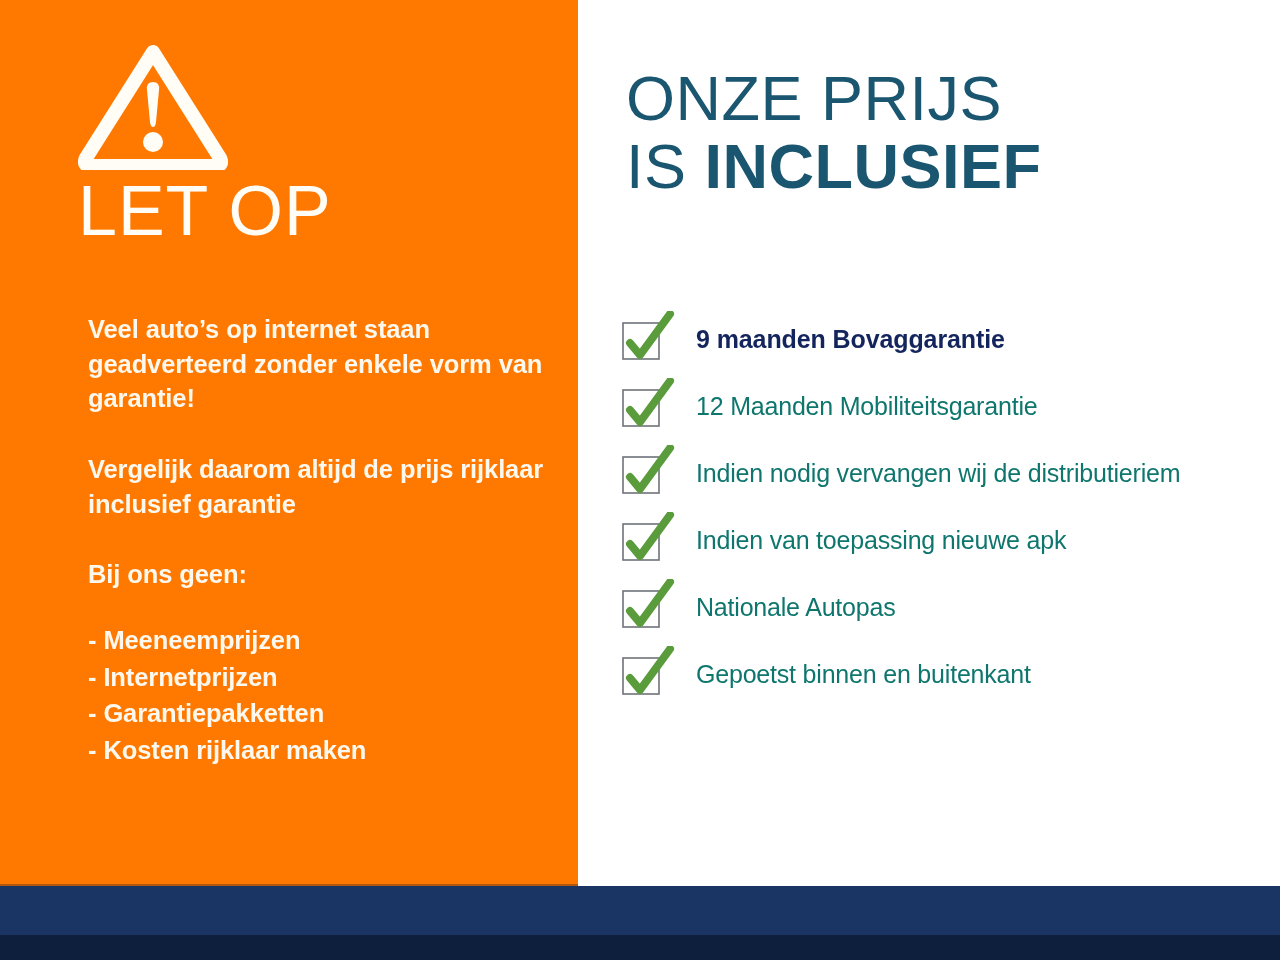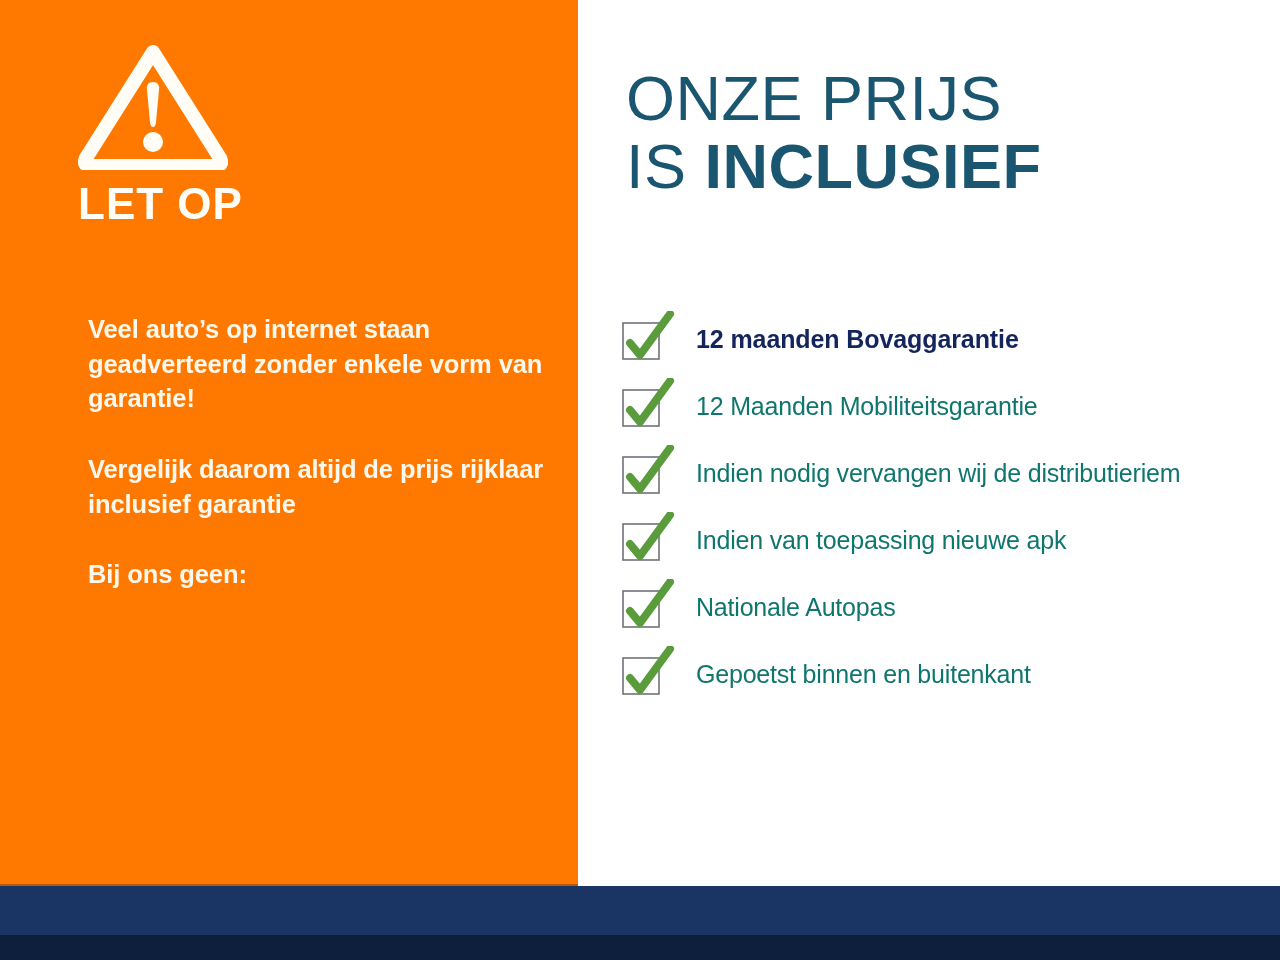--- a/index.html
+++ b/index.html
@@ -36,23 +36,23 @@
     left: 78px;
     top: 42px;
     width: 150px;
     height: 128px;
   }
   .warning-icon svg { display: block; width: 100%; height: 100%; }
 
   .let-op-title {
     position: absolute;
     left: 78px;
-    top: 182px;
-    font-size: 44px;
-    font-weight: bold;
+    top: 176px;
+    font-size: 70px;
+    font-weight: normal;
     color: #fffdf6;
     letter-spacing: 1px;
     line-height: 1;
     white-space: nowrap;
   }
 
   .orange-body {
     position: absolute;
     left: 88px;
     top: 312px;
@@ -190,40 +190,46 @@
       </svg>
     </div>
 
     <div class="let-op-title">LET OP</div>
 
     <div class="orange-body">
       <p class="para">Veel auto’s op internet staan geadverteerd zonder enkele vorm van garantie!</p>
       <p class="para gap-1">Vergelijk daarom altijd de prijs rijklaar inclusief garantie</p>
       <p class="para gap-2">Bij ons geen:</p>
 
+      <ul class="neg-list">
+        <li>- Meeneemprijzen</li>
+        <li>- Internetprijzen</li>
+        <li>- Garantiepakketten</li>
+        <li>- Kosten rijklaar maken</li>
+      </ul>
     </div>
   </div>
 
   <div class="right-panel">
 
     <div class="headline">
       <div class="headline-row hl-light">ONZE PRIJS</div>
       <div class="headline-row"><span class="hl-light">IS </span><span class="hl-bold">INCLUSIEF</span></div>
     </div>
 
     <ul class="check-list">
 
       <li class="check-item highlight">
         <span class="check-box">
           <svg viewBox="0 0 56 52" xmlns="http://www.w3.org/2000/svg">
             <rect x="3" y="12" width="36" height="36" fill="#ffffff" stroke="#6e7279" stroke-width="1.6"></rect>
             <path d="M10 32 L20 44 L50 3" fill="none" stroke="#5a9b3c" stroke-width="8" stroke-linecap="round" stroke-linejoin="round"></path>
           </svg>
         </span>
-        <span class="check-label">12 maanden Bovaggarantie</span>
+        <span class="check-label">9 maanden Bovaggarantie</span>
       </li>
 
       <li class="check-item">
         <span class="check-box">
           <svg viewBox="0 0 56 52" xmlns="http://www.w3.org/2000/svg">
             <rect x="3" y="12" width="36" height="36" fill="#ffffff" stroke="#6e7279" stroke-width="1.6"></rect>
             <path d="M10 32 L20 44 L50 3" fill="none" stroke="#5a9b3c" stroke-width="8" stroke-linecap="round" stroke-linejoin="round"></path>
           </svg>
         </span>
         <span class="check-label">12 Maanden Mobiliteitsgarantie</span>

